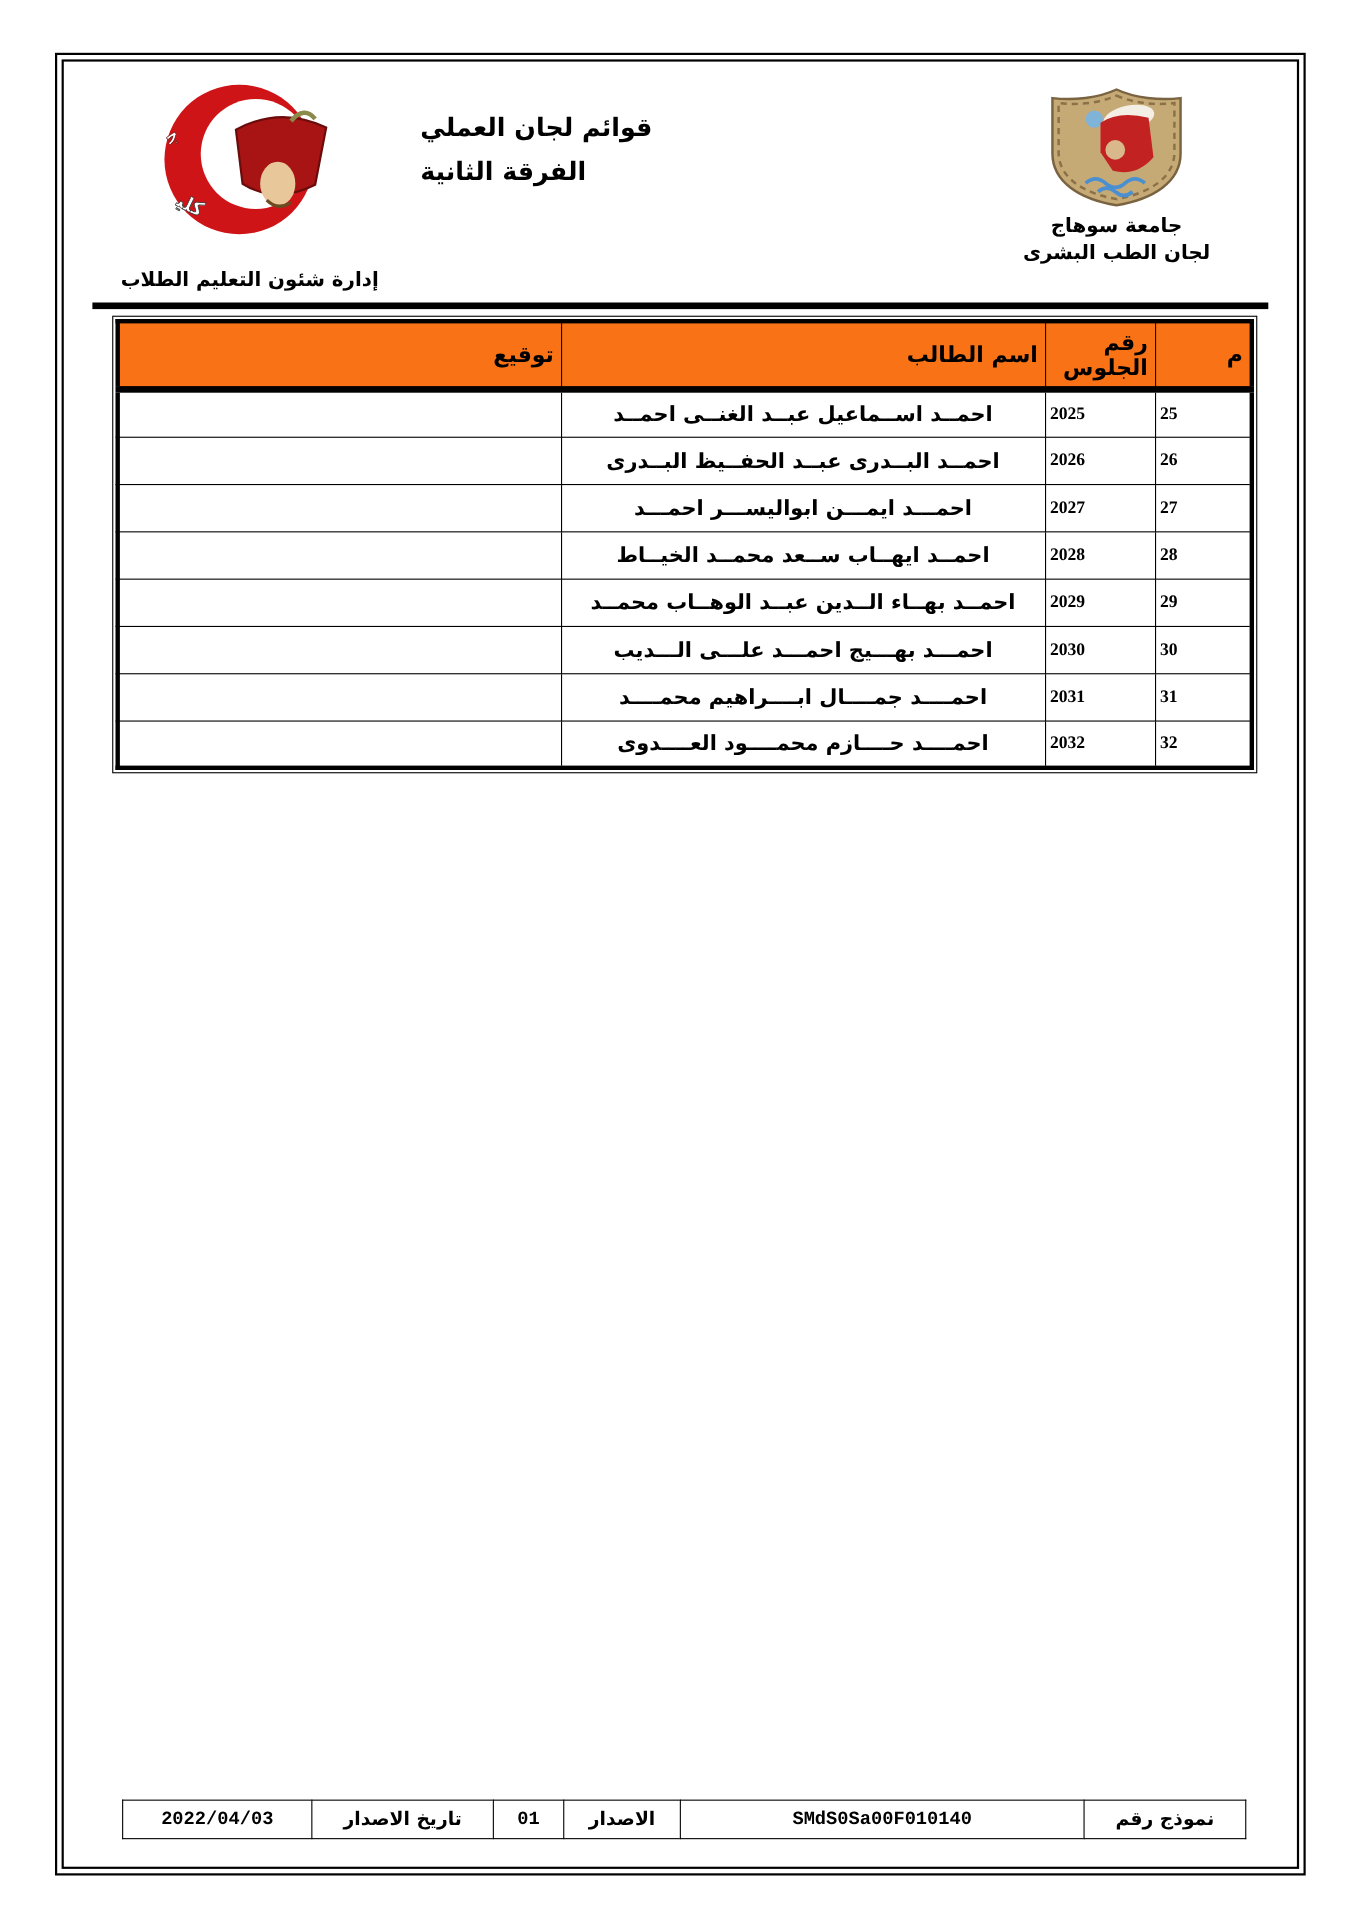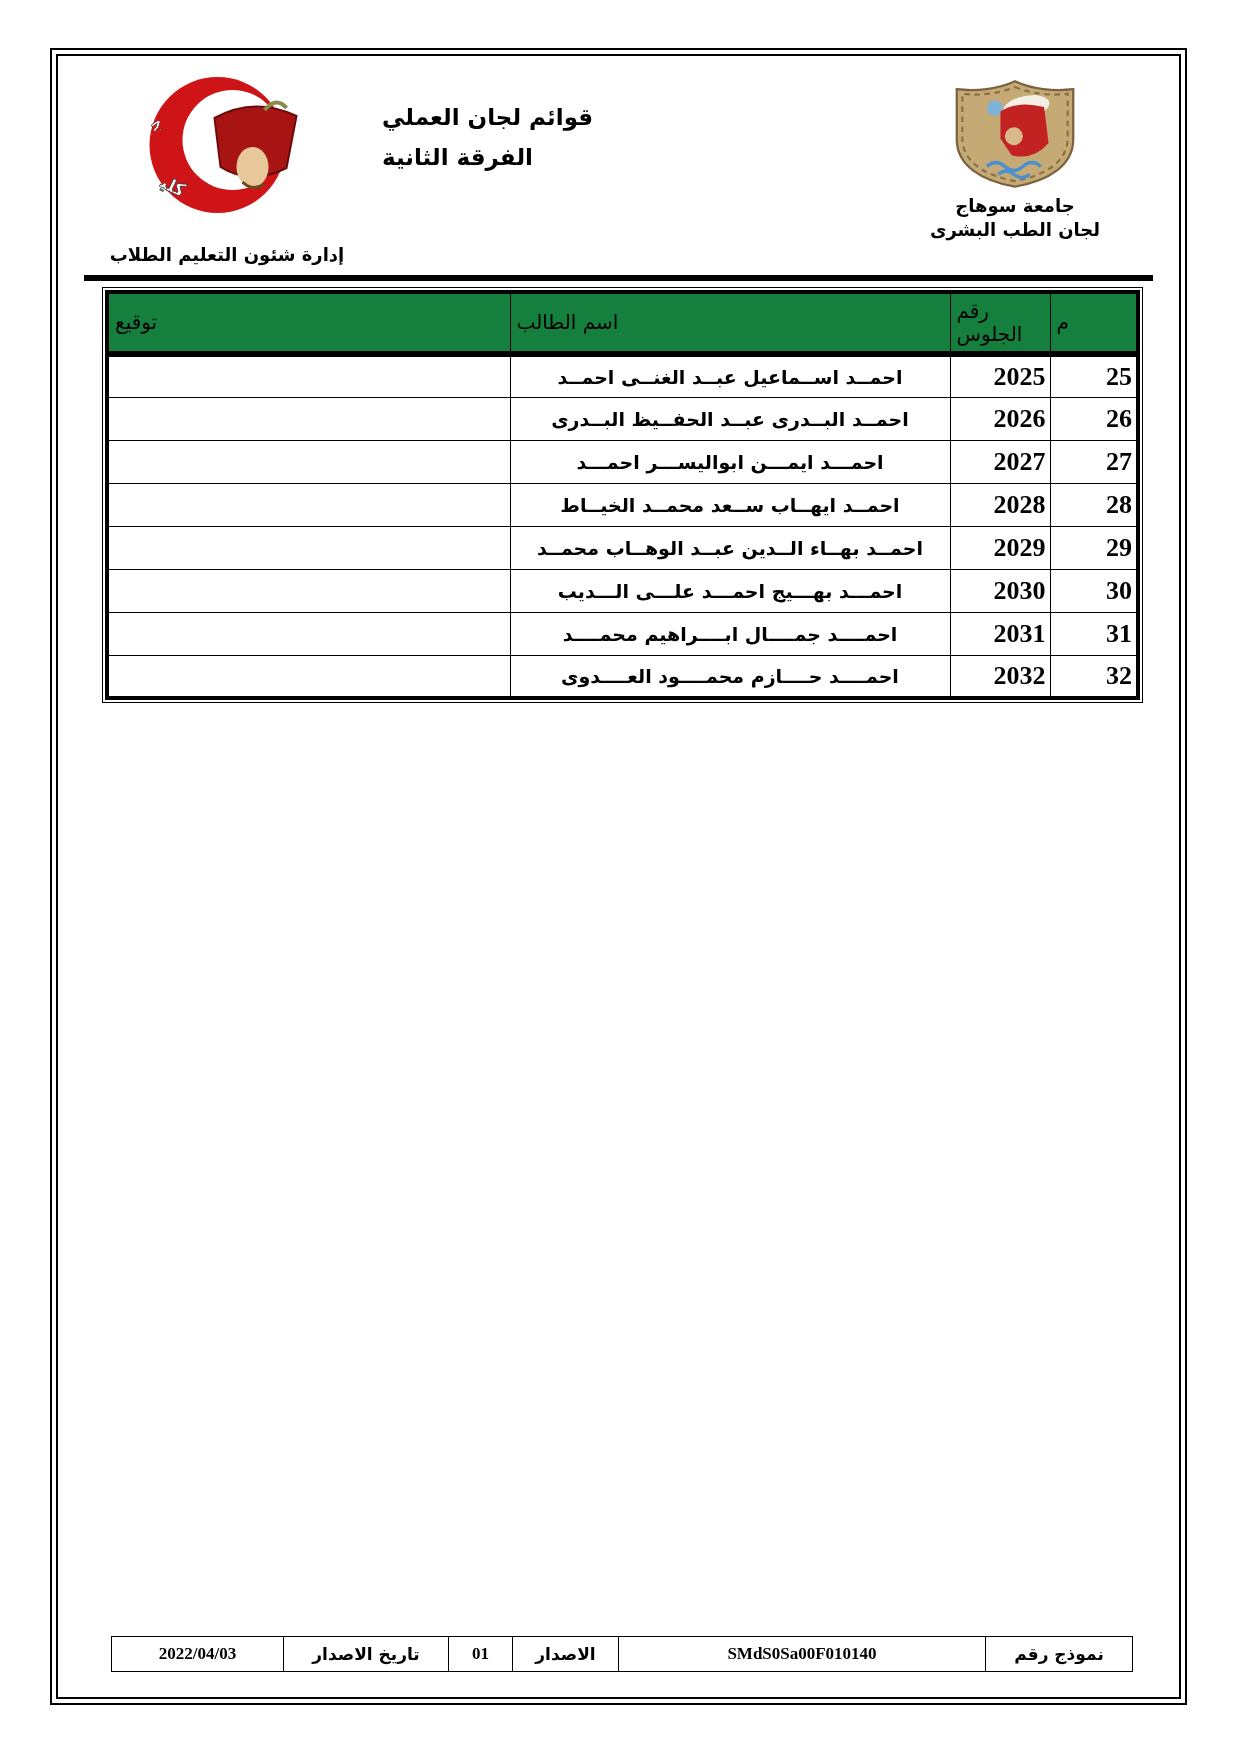--- a/index.html
+++ b/index.html
@@ -33,39 +33,39 @@
   .admin-caption { font-weight:bold; font-size:18px; margin-top:20px; }
   .header-rule { height:6px; background:#000; margin:10px 12px 0 12px; }
   
   .table-wrap {
     margin:6px 22px 0 30px;
     border:1.5px solid #000;
     padding:2px;
   }
   table.main { width:100%; border-collapse:collapse; border:4px solid #000; table-layout:fixed; }
   table.main th {
-    background:#15803d;
+    background:#f97316;
     border:1.5px solid #000;
     border-bottom:6px solid #000;
     height:62px;
-    font-size:20px; font-weight:normal;
-    text-align:left; vertical-align:middle;
+    font-size:20px; font-weight:bold;
+    text-align:right; vertical-align:middle;
     padding:2px 6px;
     line-height:1.15;
   }
   table.main td {
     border:1.5px solid #000;
     height:43px;
     vertical-align:middle;
     padding:0 4px;
   }
   td.c-index, td.c-seat {
     font-family:"Liberation Serif", serif;
-    font-weight:bold; font-size:26px;
-    text-align:right;
+    font-weight:bold; font-size:16px;
+    text-align:left;
   }
   td.c-name {
     font-weight:bold; font-size:19px;
     text-align:center;
     white-space:nowrap; overflow:hidden;
   }
   td.c-sign { background:#fff; }
   th.h-seat { font-size:18px; }
   
   table.footer {
@@ -73,21 +73,21 @@
     width:1022px; border-collapse:collapse;
     background:#fff;
   }
   table.footer td {
     border:1.5px solid #000;
     height:35px;
     text-align:center; vertical-align:middle;
     font-weight:bold; font-size:17px;
     padding:0 6px;
   }
-  td.f-code, td.f-date, td.f-num { font-family:Liberation Serif, serif; font-size:19px; }
+  td.f-code, td.f-date, td.f-num { font-family:Liberation Mono, monospace; font-size:19px; }
   
   .logo { display:inline-block; }
 </style>
 </head>
 <body>
 
 <div class="page-frame">
   <div class="page-inner">
 
     <div class="header">

